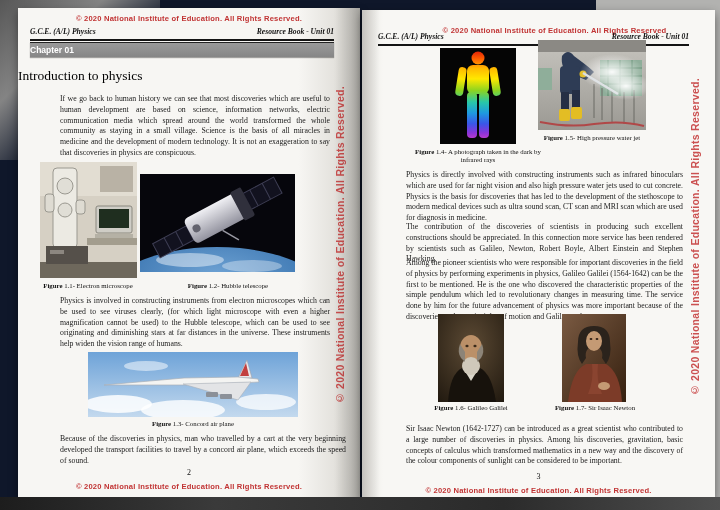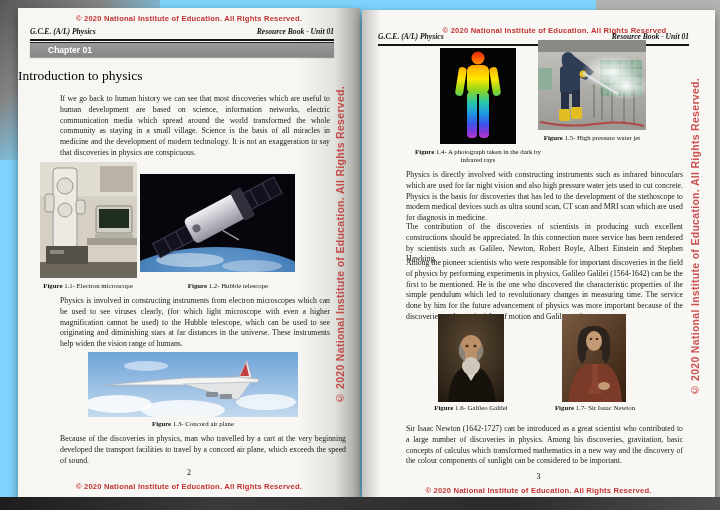--- a/index.html
+++ b/index.html
@@ -1,35 +1,35 @@
 <!DOCTYPE html>
 <html><head>
 <meta charset="utf-8">
 <style>
   html,body{margin:0;padding:0;width:720px;height:510px;overflow:hidden;
     font-family:"Liberation Serif",serif;background:#b2b2b0;}
-  #spread{position:relative;width:596px;height:510px;background:#7dd3fc;}
+  #spread{position:relative;width:596px;height:510px;background:#0f172a;}
   .corner-shade{position:absolute;left:0;top:0;width:160px;height:160px;
     background:linear-gradient(135deg,#575757 0%,#848484 32%,rgba(178,178,176,0) 62%);}
   .bottom-band{position:absolute;left:0;bottom:0;width:720px;height:13px;
     background:linear-gradient(to right,#1d1d1d,#3a3a3a 30%,#2b2b2b 70%,#4e4e4e);}
   .page{position:absolute;background:#f7f6f3;box-shadow:0 4px 9px rgba(0,0,0,.45);}
   #left-page{left:18px;top:8px;width:342px;height:489px;
     background:linear-gradient(to right,#f7f6f3 82%,#e3e1dc 93%,#c9c7c1 100%);}
   #right-page{left:362px;top:10px;width:353px;height:487px;
     background:linear-gradient(to right,#e9e7e2 0%,#f8f7f4 6%,#f8f7f4 100%);}
   .abs{position:absolute;}
   .red{color:#c13434;font-family:"Liberation Sans",sans-serif;}
   .copy-line{width:100%;text-align:center;font-size:7.6px;font-weight:bold;letter-spacing:.2px;}
   .hdr-row{display:flex;justify-content:space-between;font-style:italic;font-weight:bold;
     font-size:7.6px;color:#111;}
   .rule{height:2px;background:#141414;}
   .chapter-bar{background:linear-gradient(to bottom,#9a9a9a,#868686);color:#fff;
     font-family:"Liberation Sans",sans-serif;font-size:8.5px;font-weight:bold;
-    line-height:14px;height:14px;padding-left:18px;border-top:1px solid #222;
+    line-height:14px;height:14px;padding-left:0;border-top:1px solid #222;
     box-shadow:0 1px 1px rgba(0,0,0,.35);}
   .doc-title{width:100%;text-align:left;font-weight:normal;font-size:13.5px;color:#000;}
   .para{font-size:7.8px;line-height:1.38;text-align:justify;color:#1a1a1a;margin-left:28px;}
   .cap{font-size:6.8px;text-align:center;color:#111;line-height:1.25;}
   .cap b{font-weight:bold;}
   .pagenum{width:100%;text-align:center;font-size:8px;color:#111;}
   .wm{color:#c74040;font-family:"Liberation Sans",sans-serif;font-size:10.5px;
     font-weight:bold;letter-spacing:.3px;writing-mode:vertical-rl;
     transform:rotate(180deg);white-space:nowrap;opacity:.9;}
   .mock{display:block;}

